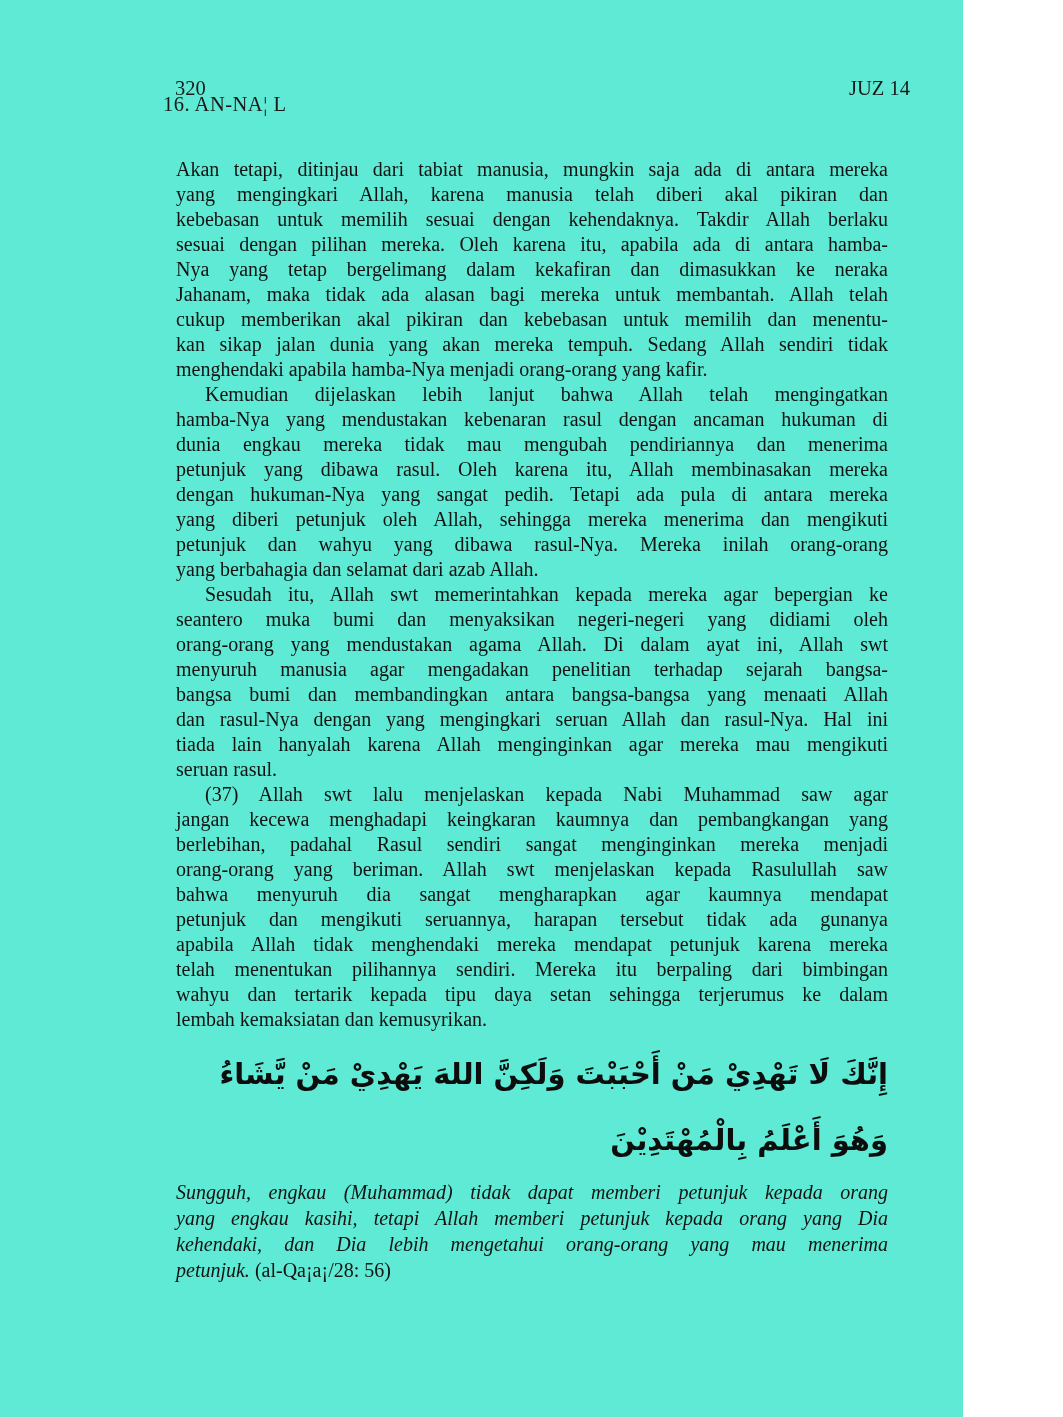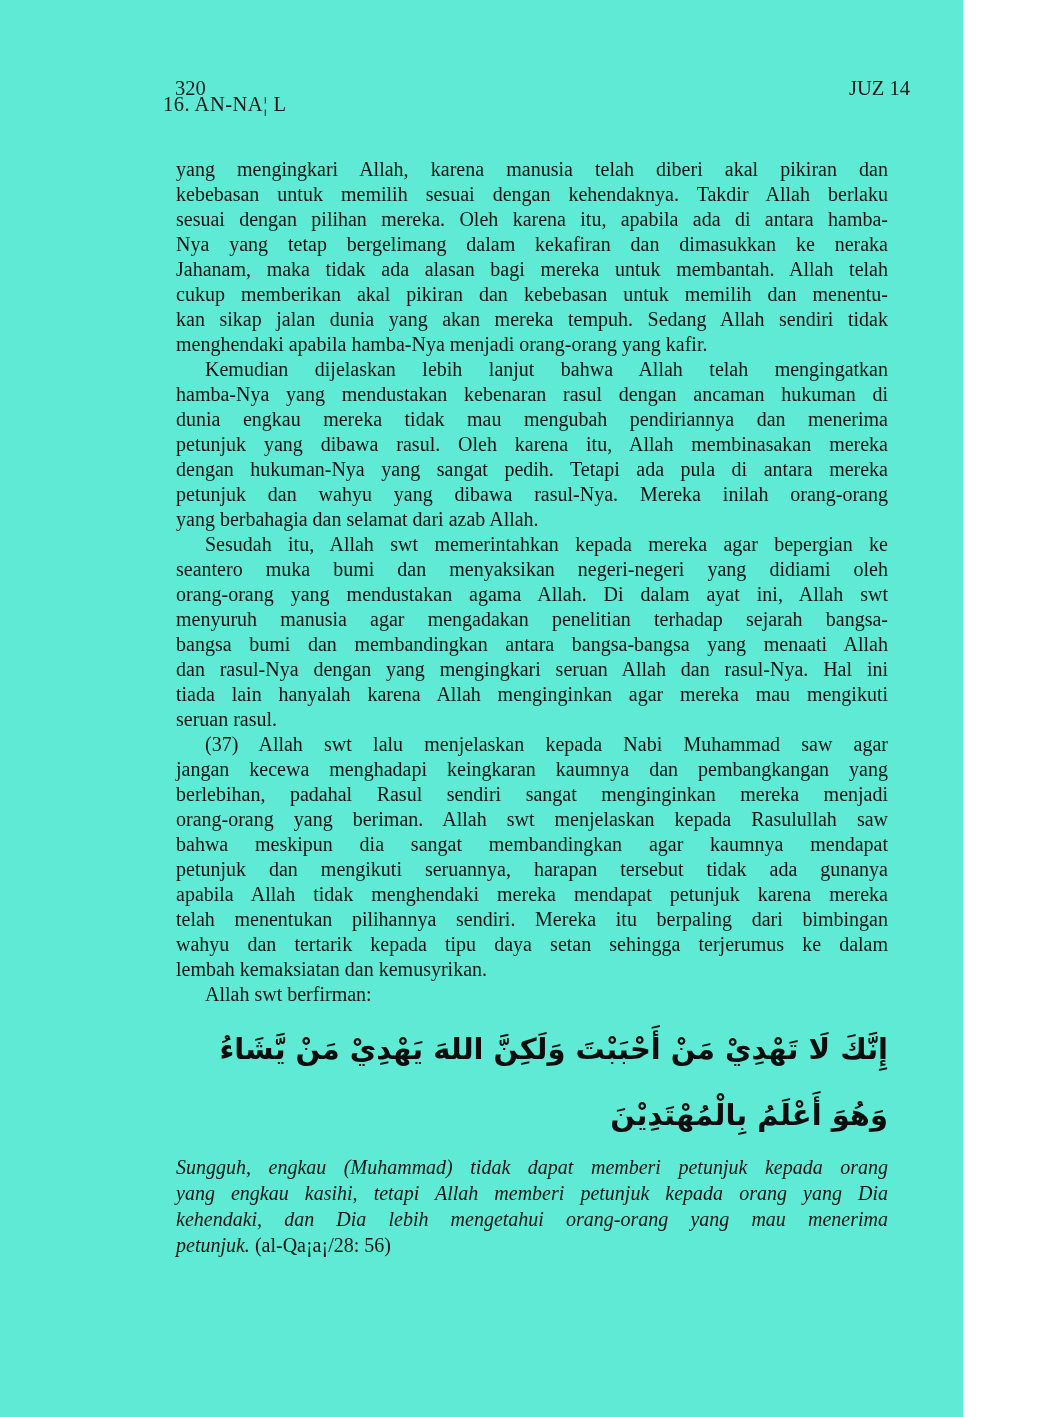--- a/index.html
+++ b/index.html
@@ -56,62 +56,61 @@
 <div class="page">
 
   <div class="header">
     <span class="hdr-left">320</span>
     <span class="hdr-mid">16. AN-NA¦ L</span>
     <span class="hdr-right">JUZ 14</span>
   </div>
 
   <div class="content">
       <div class="para body-para">
+        <div class="line">Akan tetapi, ditinjau dari tabiat manusia, mungkin saja ada di antara mereka</div>
         <div class="line">yang mengingkari Allah, karena manusia telah diberi akal pikiran dan</div>
         <div class="line">kebebasan untuk memilih sesuai dengan kehendaknya. Takdir Allah berlaku</div>
         <div class="line">sesuai dengan pilihan mereka. Oleh karena itu, apabila ada di antara hamba-</div>
         <div class="line">Nya yang tetap bergelimang dalam kekafiran dan dimasukkan ke neraka</div>
         <div class="line">Jahanam, maka tidak ada alasan bagi mereka untuk membantah. Allah telah</div>
         <div class="line">cukup memberikan akal pikiran dan kebebasan untuk memilih dan menentu-</div>
         <div class="line">kan sikap jalan dunia yang akan mereka tempuh. Sedang Allah sendiri tidak</div>
         <div class="line last">menghendaki apabila hamba-Nya menjadi orang-orang yang kafir.</div>
       </div>
       <div class="para body-para">
         <div class="line indent">Kemudian dijelaskan lebih lanjut bahwa Allah telah mengingatkan</div>
         <div class="line">hamba-Nya yang mendustakan kebenaran rasul dengan ancaman hukuman di</div>
         <div class="line">dunia engkau mereka tidak mau mengubah pendiriannya dan menerima</div>
         <div class="line">petunjuk yang dibawa rasul. Oleh karena itu, Allah membinasakan mereka</div>
         <div class="line">dengan hukuman-Nya yang sangat pedih. Tetapi ada pula di antara mereka</div>
+        <div class="line">yang diberi petunjuk oleh Allah, sehingga mereka menerima dan mengikuti</div>
         <div class="line">petunjuk dan wahyu yang dibawa rasul-Nya. Mereka inilah orang-orang</div>
         <div class="line last">yang berbahagia dan selamat dari azab Allah.</div>
       </div>
       <div class="para body-para">
         <div class="line indent">Sesudah itu, Allah swt memerintahkan kepada mereka agar bepergian ke</div>
         <div class="line">seantero muka bumi dan menyaksikan negeri-negeri yang didiami oleh</div>
         <div class="line">orang-orang yang mendustakan agama Allah. Di dalam ayat ini, Allah swt</div>
         <div class="line">menyuruh manusia agar mengadakan penelitian terhadap sejarah bangsa-</div>
         <div class="line">bangsa bumi dan membandingkan antara bangsa-bangsa yang menaati Allah</div>
         <div class="line">dan rasul-Nya dengan yang mengingkari seruan Allah dan rasul-Nya. Hal ini</div>
         <div class="line">tiada lain hanyalah karena Allah menginginkan agar mereka mau mengikuti</div>
         <div class="line last">seruan rasul.</div>
       </div>
       <div class="para body-para">
         <div class="line indent">(37) Allah swt lalu menjelaskan kepada Nabi Muhammad saw agar</div>
         <div class="line">jangan kecewa menghadapi keingkaran kaumnya dan pembangkangan yang</div>
         <div class="line">berlebihan, padahal Rasul sendiri sangat menginginkan mereka menjadi</div>
         <div class="line">orang-orang yang beriman. Allah swt menjelaskan kepada Rasulullah saw</div>
-        <div class="line">bahwa meskipun dia sangat membandingkan agar kaumnya mendapat</div>
+        <div class="line">bahwa menyuruh dia sangat mengharapkan agar kaumnya mendapat</div>
         <div class="line">petunjuk dan mengikuti seruannya, harapan tersebut tidak ada gunanya</div>
         <div class="line">apabila Allah tidak menghendaki mereka mendapat petunjuk karena mereka</div>
         <div class="line">telah menentukan pilihannya sendiri. Mereka itu berpaling dari bimbingan</div>
         <div class="line">wahyu dan tertarik kepada tipu daya setan sehingga terjerumus ke dalam</div>
         <div class="line last">lembah kemaksiatan dan kemusyrikan.</div>
-      </div>
-      <div class="para body-para">
-        <div class="line last indent">Allah swt berfirman:</div>
       </div>
       <div class="para arabic-para">إِنَّكَ لَا تَهْدِيْ مَنْ أَحْبَبْتَ وَلَكِنَّ اللهَ يَهْدِيْ مَنْ يَّشَاءُ وَهُوَ أَعْلَمُ بِالْمُهْتَدِيْنَ</div>
       <div class="para translation-para">
         <div class="line">Sungguh, engkau (Muhammad) tidak dapat memberi petunjuk kepada orang</div>
         <div class="line">yang engkau kasihi, tetapi Allah memberi petunjuk kepada orang yang Dia</div>
         <div class="line">kehendaki, dan Dia lebih mengetahui orang-orang yang mau menerima</div>
         <div class="line last"><span>petunjuk. </span><span class="roman">(al-Qa¡a¡/28: 56)</span></div>
       </div>
     </div>
 

